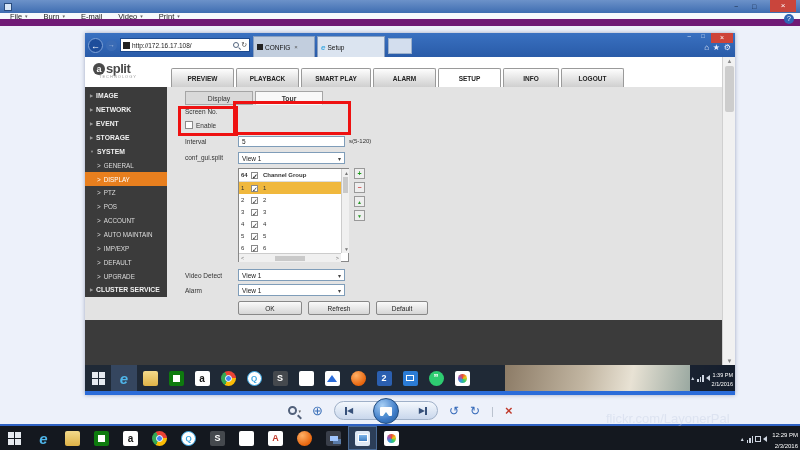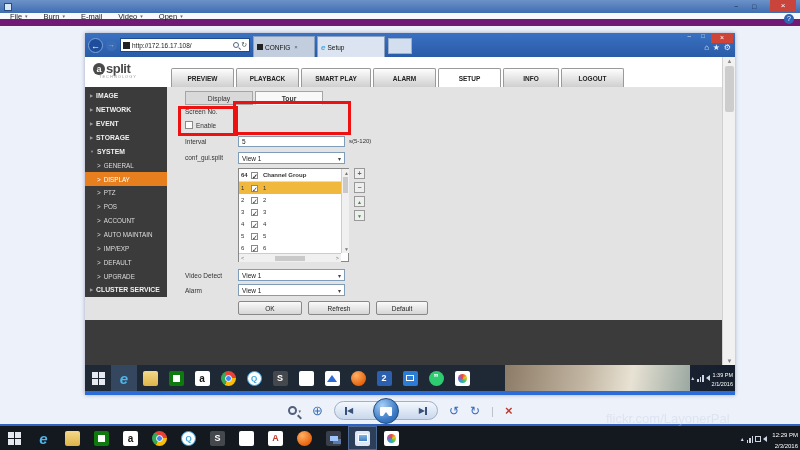--- a/index.html
+++ b/index.html
@@ -160,21 +160,21 @@
         <span class="caret">▾</span>
       </span>
     <span class="mi">
         <span>E-mail</span>
       </span>
     <span class="mi">
         <span>Video</span>
         <span class="caret">▾</span>
       </span>
     <span class="mi">
-        <span>Open</span>
+        <span>Print</span>
         <span class="caret">▾</span>
       </span>
     <span class="vhelp">?</span>
   </div>
 
   <div class="a canvas"></div>
 
   <div class="a photo">
 
     <div class="a iechrome">

